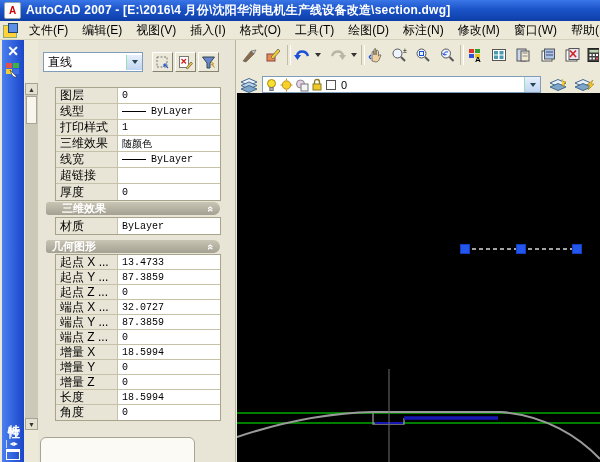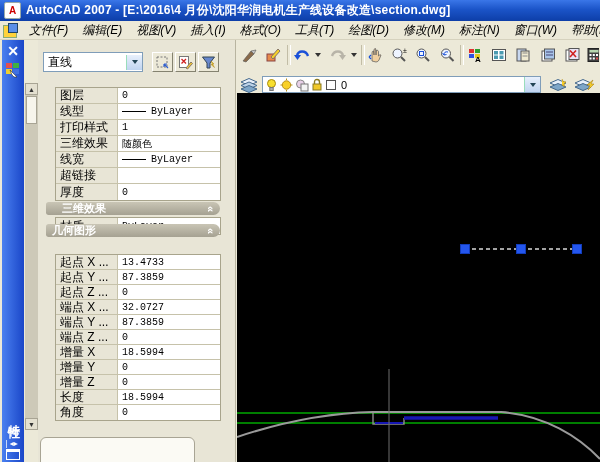--- a/index.html
+++ b/index.html
@@ -11,21 +11,21 @@
     display:flex;align-items:center;gap:5px;padding-left:4px;box-sizing:border-box;}
   .applogo{width:15px;height:15px;background:#fff;border:1px solid #9aa;border-radius:2px;
     display:flex;align-items:center;justify-content:center;font-weight:bold;font-size:10px;color:#c00;}
   .wtitle{color:#fff;font-weight:bold;font-size:12px;white-space:nowrap;letter-spacing:.2px;}
   
   .menubar{position:absolute;left:0;top:21px;width:600px;height:19px;background:#ece9d8;
     border-bottom:1px solid #d6d2be;display:flex;align-items:center;padding-left:3px;box-sizing:border-box;}
   .docicon{width:15px;height:14px;margin-right:4px;position:relative;flex:0 0 auto;}
   .docicon .p1{position:absolute;left:0;top:2px;width:12px;height:11px;background:#ffd23a;border:1px solid #8a7;}
   .docicon .p2{position:absolute;left:5px;top:0;width:8px;height:8px;background:#5b8fe8;border:1px solid #246;}
-  .mi{padding:2px 7px;white-space:nowrap;cursor:default;font-style:italic;}
+  .mi{padding:2px 7px;white-space:nowrap;cursor:default;}
   
   .tbtn{position:absolute;top:44px;width:22px;height:22px;display:flex;align-items:center;
         justify-content:center;border:1px solid transparent;box-sizing:border-box;}
   .tsep{position:absolute;top:45px;width:2px;height:20px;border-left:1px solid #c2bda6;border-right:1px solid #fff;}
   .darr{position:absolute;top:44px;width:10px;height:22px;display:flex;align-items:center;justify-content:center;}
   .darr .t{width:0;height:0;border-left:3px solid transparent;border-right:3px solid transparent;border-top:4px solid #333;}
   .row2btn{position:absolute;top:75px;height:19px;display:flex;align-items:center;justify-content:center;}
   .layercombo{position:absolute;left:262px;top:76px;width:279px;height:17px;background:#fff;
     border:1px solid #7f9db9;display:flex;align-items:center;gap:2px;padding-left:2px;box-sizing:border-box;}
   .layercombo .name{font-size:11px;margin-left:2px;}
@@ -88,22 +88,22 @@
         <span class="p1"></span>
         <span class="p2"></span>
       </span>
     <span class="mi">文件(F)</span>
     <span class="mi">编辑(E)</span>
     <span class="mi">视图(V)</span>
     <span class="mi">插入(I)</span>
     <span class="mi">格式(O)</span>
     <span class="mi">工具(T)</span>
     <span class="mi">绘图(D)</span>
+    <span class="mi">标注(N)</span>
     <span class="mi">修改(M)</span>
-    <span class="mi">标注(N)</span>
     <span class="mi">窗口(W)</span>
     <span class="mi">帮助(H)</span>
 
   </div>
 
   <div class="tbtn" style="left:225px;width:11px;overflow:hidden;">
     <svg class="ic" width="16" height="16">
         <rect x="8" y="3" width="8" height="10" fill="#e8c050" stroke="#777"></rect>
       </svg>
   </div>
@@ -374,21 +374,21 @@
     </div>
     <div class="grid" style="top:177px;">
       <div class="prow">
         <span class="pl">材质</span>
         <span class="pv">
             <span>ByLayer</span>
           </span>
       </div>
     </div>
 
-    <div class="shead" style="top:184px;">
+    <div class="shead" style="top:200px;">
       <span>几何图形</span>
       <span class="chev">«</span>
     </div>
     <div class="grid g2" style="top:214px;">
       <div class="prow">
         <span class="pl">起点 X ...</span>
         <span class="pv">
             <span>13.4733</span>
           </span>
         </div>

